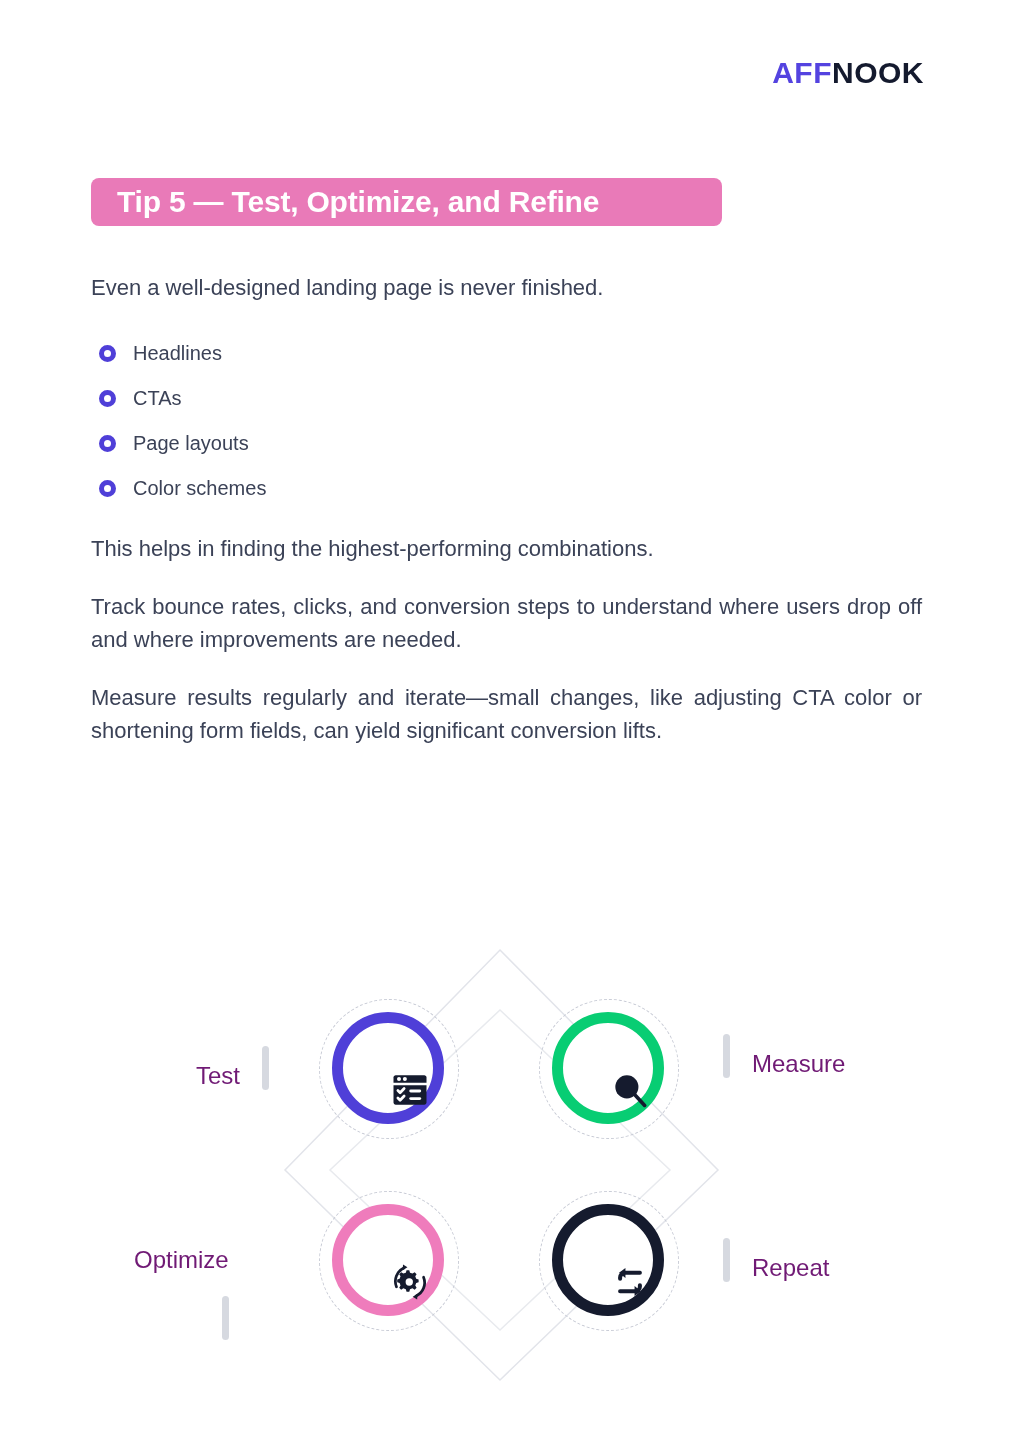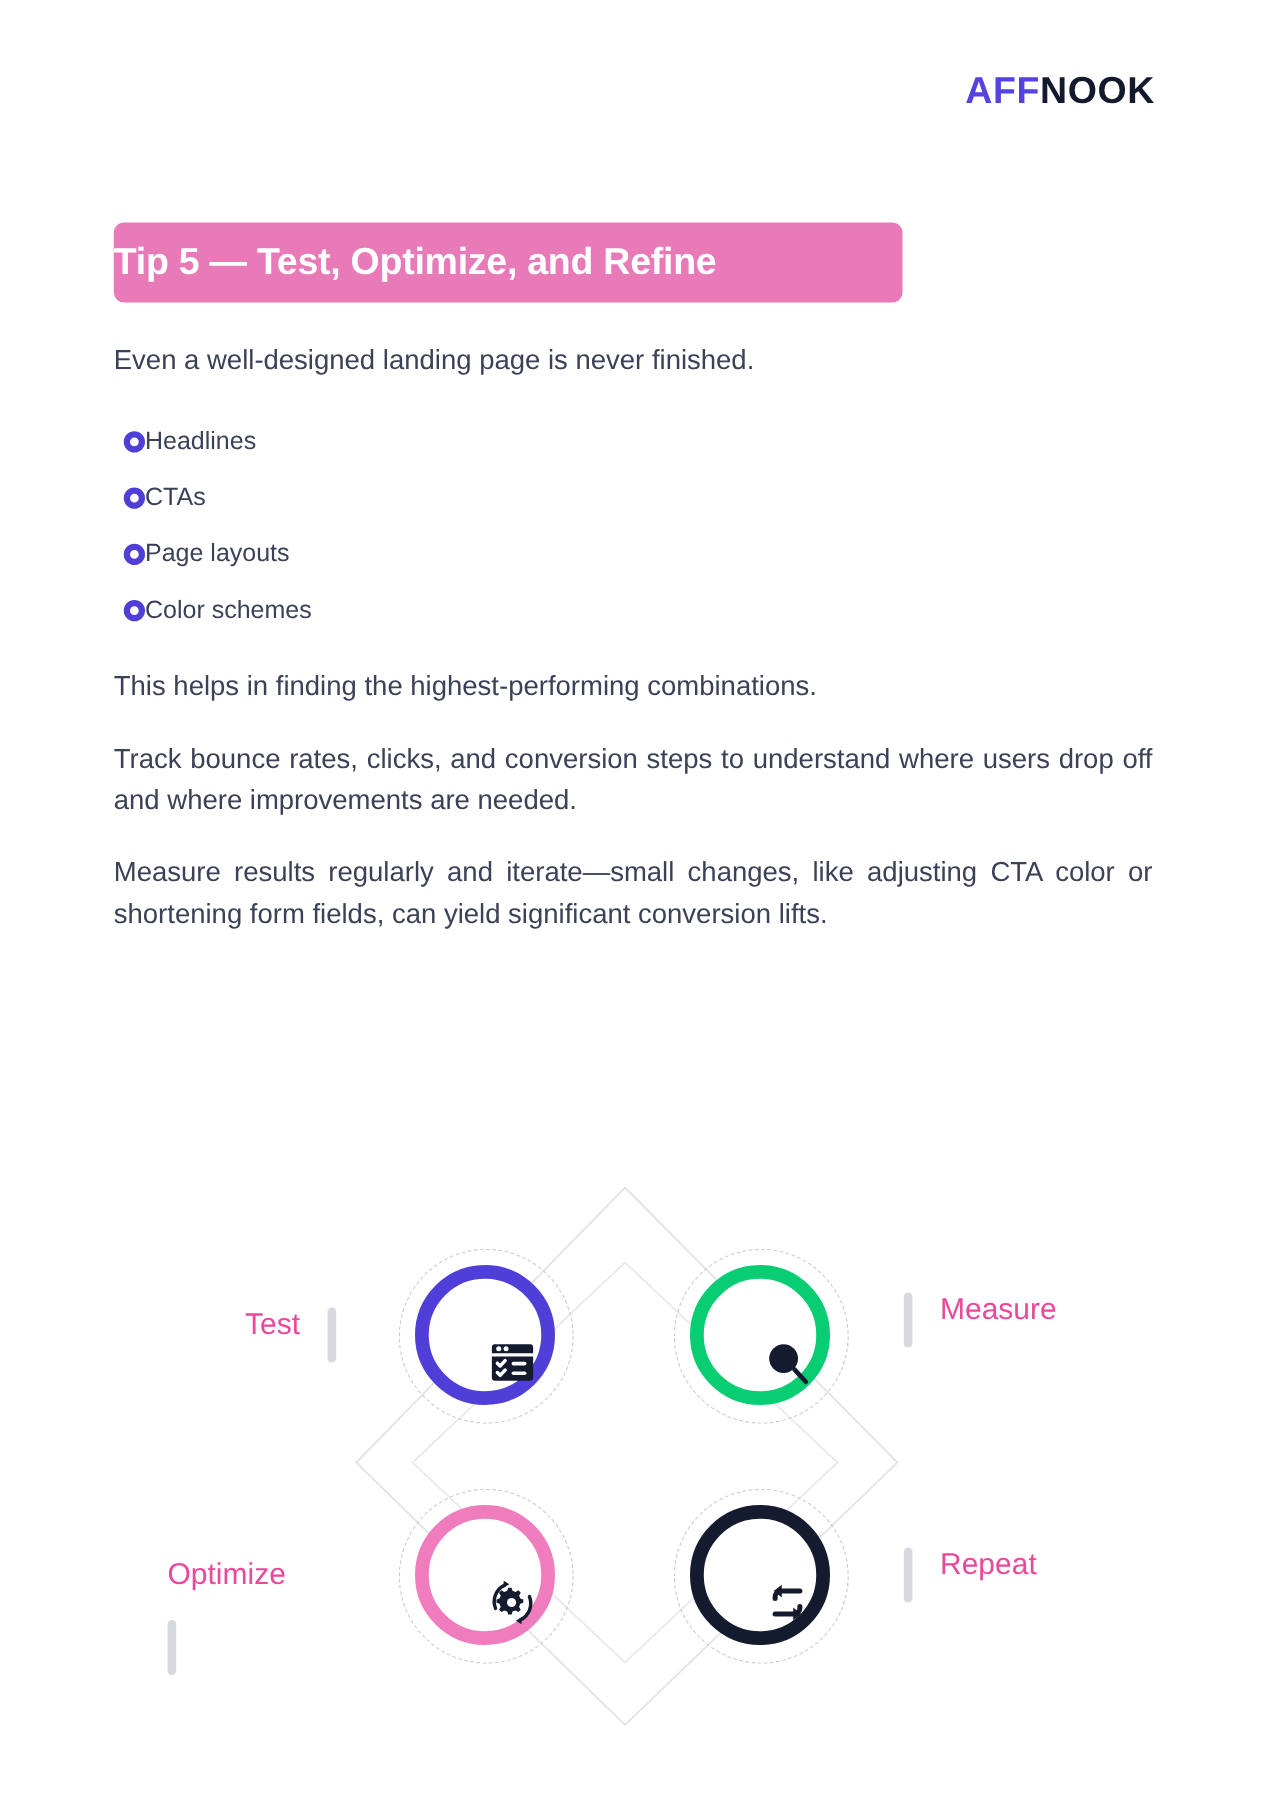--- a/index.html
+++ b/index.html
@@ -33,25 +33,26 @@
   }
   .logo .mark-aff { color: #5443e0; }
   .logo .mark-nook { color: #141a2e; }
 
   
   .title-banner {
     position: absolute;
     left: 91px;
     top: 178px;
     width: 631px;
-    height: 64px;
+    height: 48px;
     background: #e97ab8;
     border-radius: 8px;
     display: flex;
     align-items: center;
+    padding-left: 26px;
   }
   .title-banner h1 {
     color: #ffffff;
     font-size: 30px;
     font-weight: 700;
     letter-spacing: -0.2px;
   }
 
   
   .content {
@@ -66,20 +67,21 @@
     line-height: 1.48;
     margin-bottom: 26px;
   }
   .para.justified { text-align: justify; text-align-last: left; }
 
   
   .bullets { margin: 4px 0 22px 8px; }
   .bullet-row {
     display: flex;
     align-items: center;
+    gap: 17px;
     height: 45px;
   }
   .bullet-ring {
     width: 17px; height: 17px;
     border: 5px solid #4f3fd8;
     border-radius: 50%;
     flex: 0 0 auto;
   }
   .bullet-label {
     color: #3b4257;
@@ -129,23 +131,23 @@
   .node-repeat   { left: 552px; top: 274px; }
 
   .node-test .ring     { border-color: #4f3fd8; }
   .node-measure .ring  { border-color: #08cd73; }
   .node-optimize .ring { border-color: #ef7cbc; }
   .node-repeat .ring   { border-color: #151b2e; }
 
   .node-label {
     position: absolute;
     display: flex;
-    align-items: flex-start;
+    align-items: flex-end;
     gap: 22px;
-    color: #ec4899;
+    color: #701a75;
     font-size: 24px;
     white-space: nowrap;
   }
   .tick {
     width: 7px;
     height: 44px;
     border-radius: 4px;
     background: #d6d9e0;
     flex: 0 0 auto;
   }

